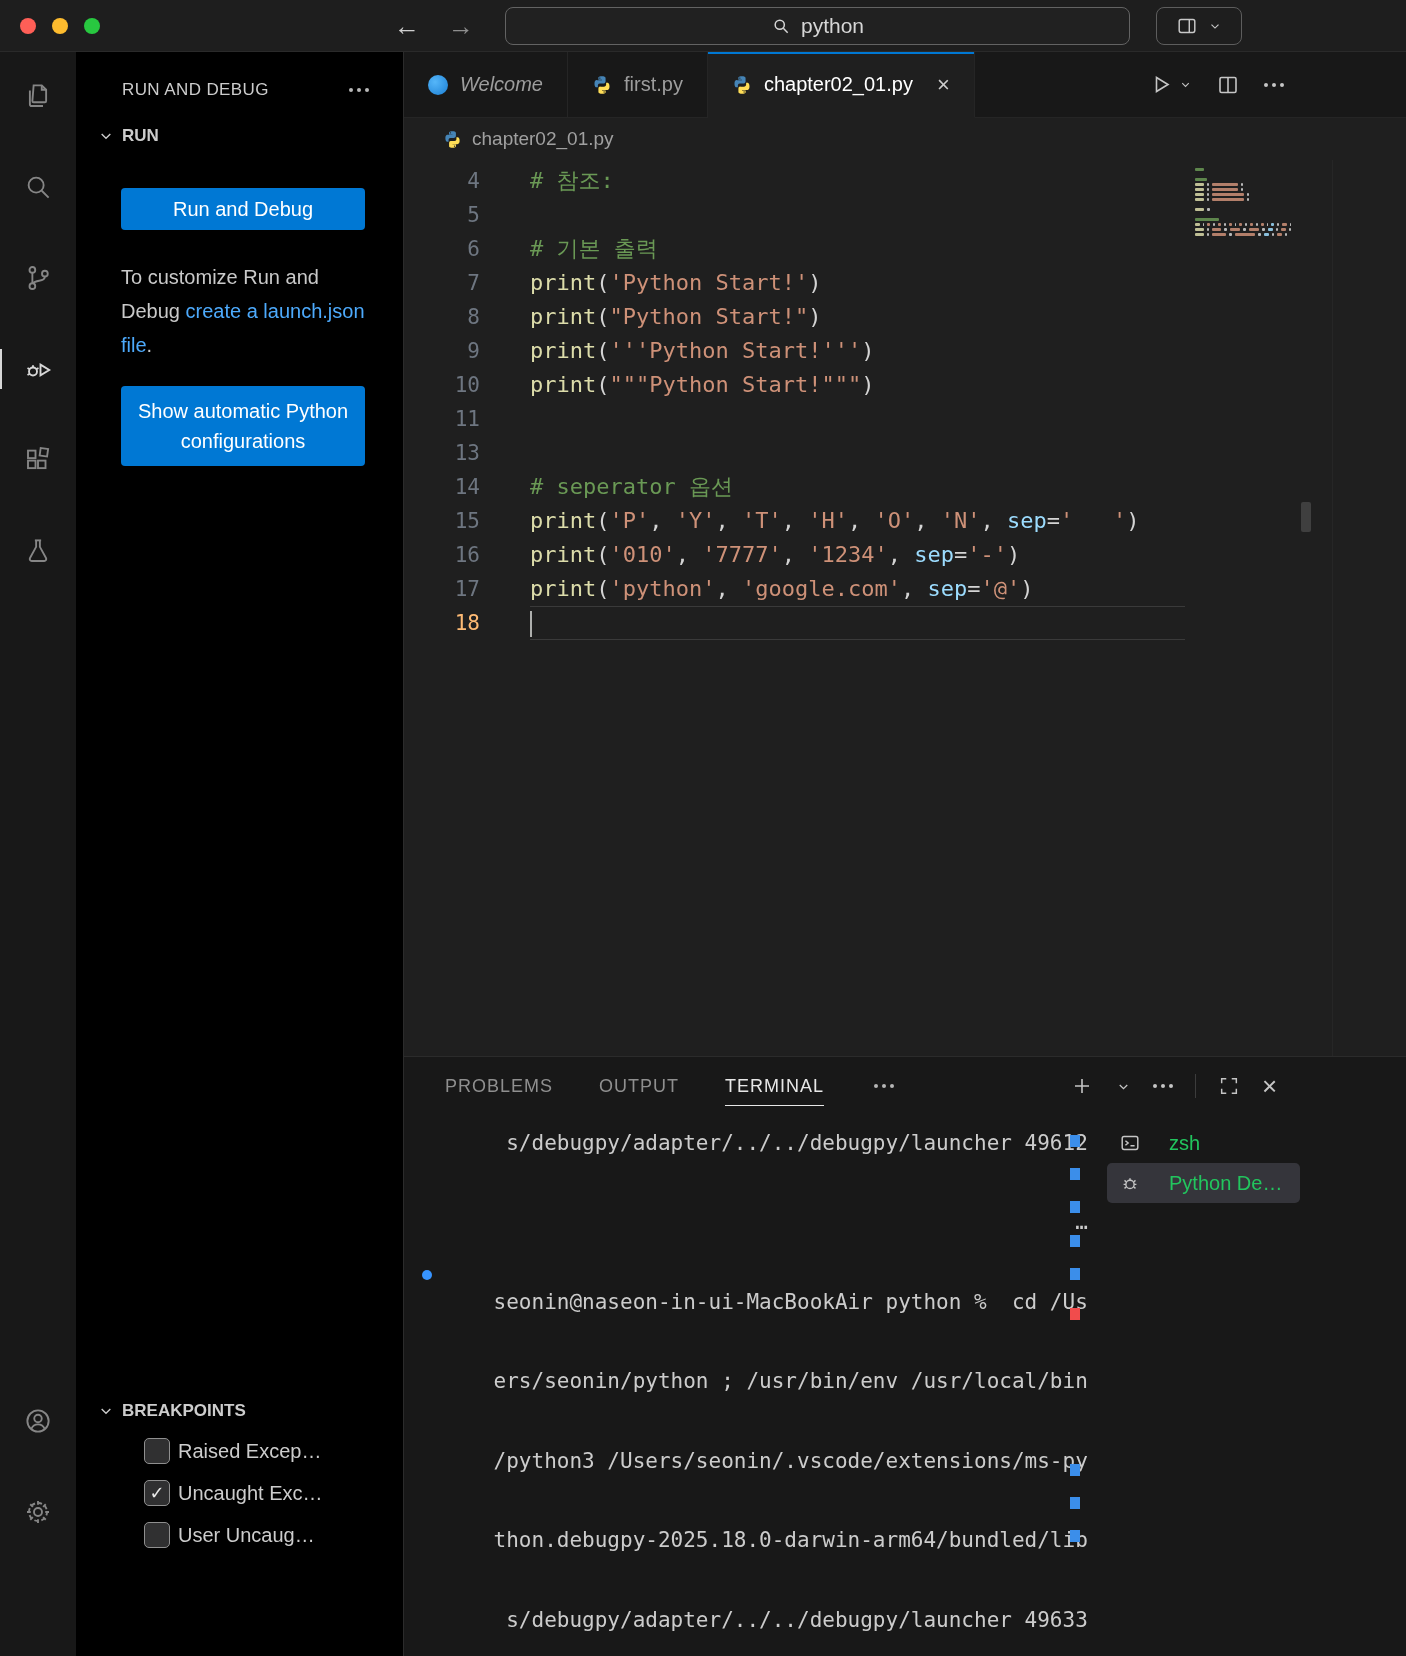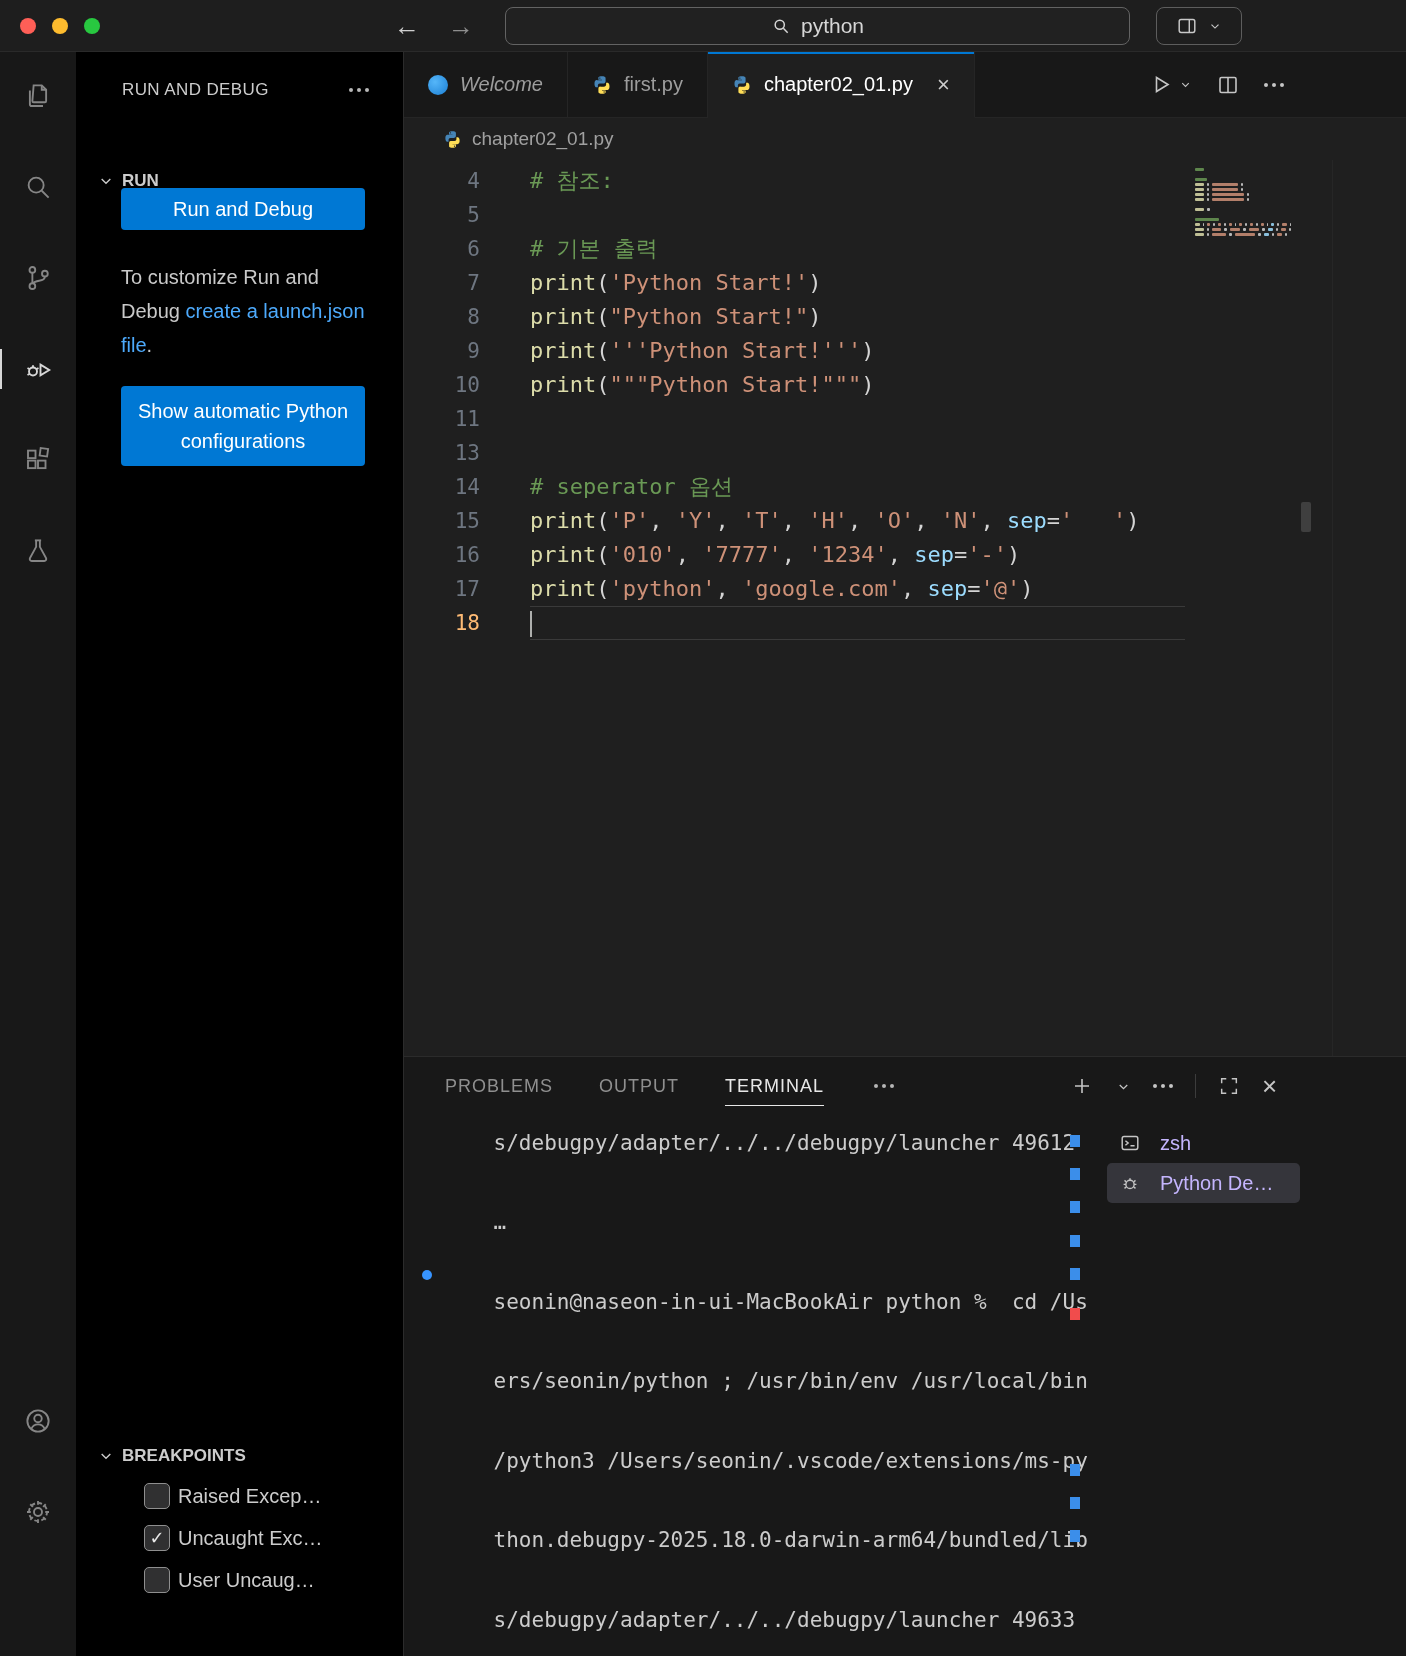--- a/index.html
+++ b/index.html
@@ -34,21 +34,21 @@
   .ab-item:last-child { margin-bottom:0; }
   .ab-item.active { color:#d7d7d7; }
   .ab-item.active::before { content:""; position:absolute; left:-14px; top:4px; bottom:4px; width:2px; background:#d7d7d7; }
   .ab-bottom { margin-top:auto; display:flex; flex-direction:column; align-items:center; }
 
   
   .sidebar { width:328px; flex:none; background:#000000; border-right:1px solid #2b2b2b; position:relative; }
   .sb-title-row { position:absolute; top:28px; left:46px; right:34px; display:flex; justify-content:space-between; align-items:center; }
   .sb-title { font-size:17px; letter-spacing:.4px; color:#cccccc; }
   .sb-more { color:#b8b8b8; cursor:pointer; }
-  .section-header { display:flex; align-items:center; gap:8px; font-weight:700; font-size:17px; color:#cccccc;margin-top:45px; }
+  .section-header { display:flex; align-items:center; gap:8px; font-weight:700; font-size:17px; color:#cccccc; }
   .run-header { position:absolute; top:74px; left:22px; }
   .chev { color:#cccccc; }
   .run-btn, .autoconfig-btn { background:#0078d4; color:#ffffff; border:none; border-radius:4px; font-size:20px; font-family:inherit; cursor:pointer; }
   .run-btn { position:absolute; top:136px; left:45px; width:244px; height:42px; }
   .hint { position:absolute; top:208px; left:45px; width:250px; line-height:34px; color:#c9c9c9; }
   .hint a { color:#4daafc; text-decoration:none; cursor:pointer; }
   .autoconfig-btn { position:absolute; top:334px; left:45px; width:244px; padding:10px 12px; line-height:30px; }
   .breakpoints { position:absolute; top:1340px; left:0; right:0; }
   .bp-header { padding-left:22px; height:38px; display:flex; align-items:center; }
   .bp-row { display:flex; align-items:center; gap:8px; padding-left:68px; height:42px; cursor:pointer; }
@@ -94,33 +94,33 @@
   .panel-header { height:58px; flex:none; display:flex; align-items:center; padding-left:41px; position:relative; }
   .panel-tabs { display:flex; align-items:center; height:100%; }
   .panel-tab { font-size:18px; letter-spacing:1px; color:#8f8f8f; margin-right:46px; height:100%; display:flex; align-items:center; position:relative; cursor:pointer; }
   .panel-tab.active { color:#e7e7e7; }
   .panel-tab.active::after { content:""; position:absolute; left:0; right:0; bottom:9px; height:1px; background:#e7e7e7; }
   .panel-tabs-more { color:#b5b5b5; margin-left:4px; cursor:pointer; }
   .panel-actions { position:absolute; left:666px; top:0; bottom:0; display:flex; align-items:center; gap:22px; color:#c5c5c5; }
   .pa-divider { width:1px; height:24px; background:#3c3c3c; }
   .panel-close { font-size:26px; line-height:1; cursor:pointer; }
 
-  .panel-body { flex:1; min-height:0; position:relative; overflow:hidden; }
+  .panel-body { flex:1; min-height:0; position:relative; overflow:hidden;text-align:right; }
   .terminal { position:absolute; left:39px; top:0; margin-top:-12px; font-family:"DejaVu Sans Mono","Liberation Mono",monospace; }
   .t-line { position:relative; line-height:26.5px; font-size:21px; white-space:pre; color:#cccccc; min-height:26.5px; }
   .t-marker { position:absolute; left:-21px; top:8px; width:10px; height:10px; border-radius:50%; }
   .t-marker.filled { background:#3794ff; }
 
   .overview-ruler { position:absolute; left:666px; top:0; bottom:0; width:10px; }
   .ov-mark { position:absolute; left:0; width:10px; height:12px; }
   .ov-blue { background:#3b8eea; }
   .ov-red { background:#f14c4c; }
 
   .terminal-tabs { position:absolute; left:703px; top:8px; width:193px; font-family:"Liberation Sans","DejaVu Sans",sans-serif; }
-  .tt-row { display:flex; align-items:center; gap:19px; height:40px; padding:0 10px 0 12px; border-radius:5px; color:#c4b5fd; cursor:pointer; }
+  .tt-row { display:flex; align-items:center; gap:28px; height:40px; padding:0 10px 0 12px; border-radius:5px; color:#22c55e; cursor:pointer; }
   .tt-row.selected { background:#35353b; }
   .tt-row .icon-svg { flex:none; color:#c5c5c5; }
   .tt-label { white-space:nowrap; overflow:hidden; }
 </style>
 </head>
 <body>
 
 <div class="window">
 
   <div class="titlebar">

